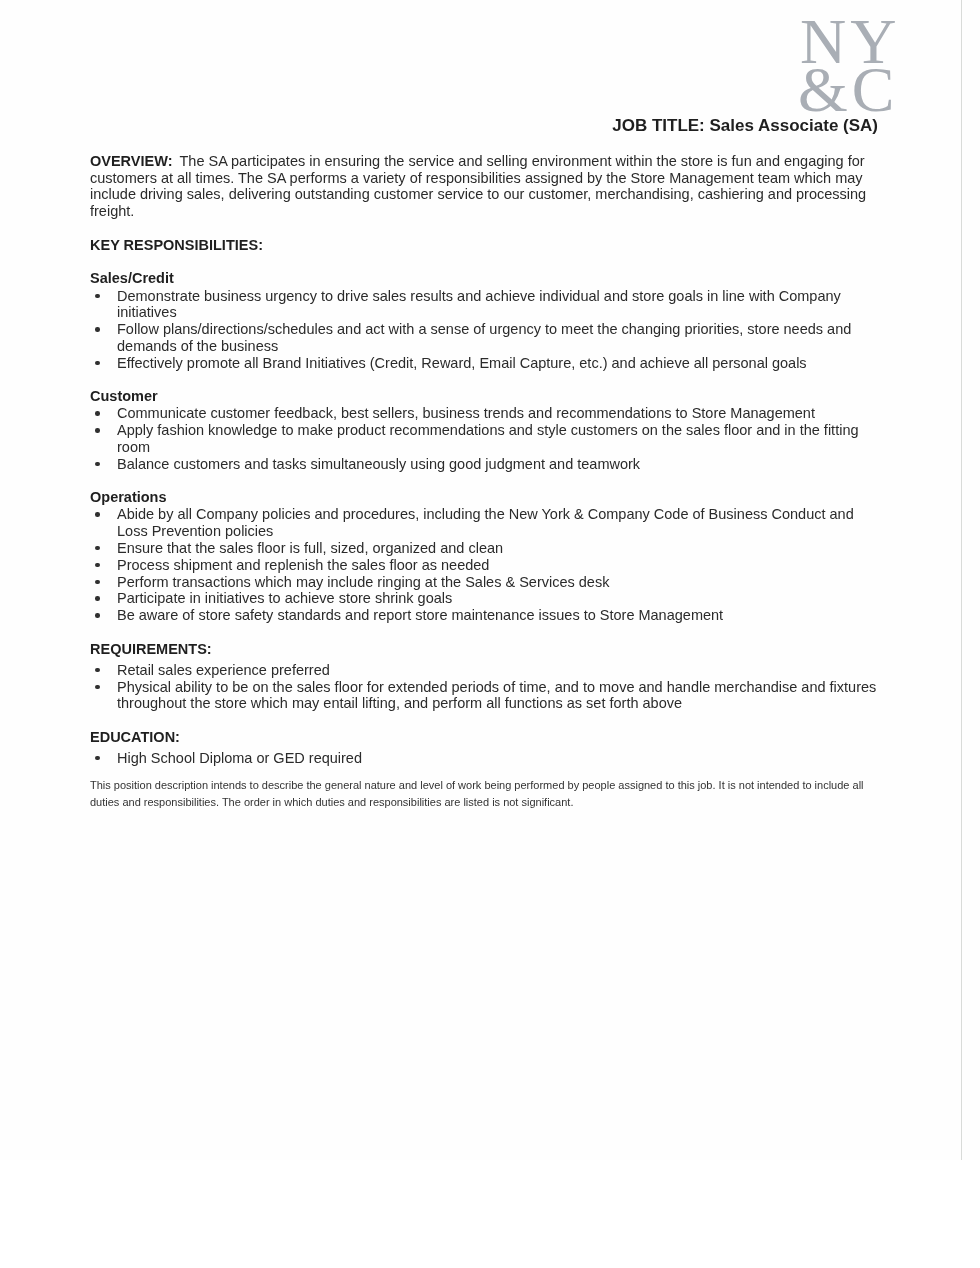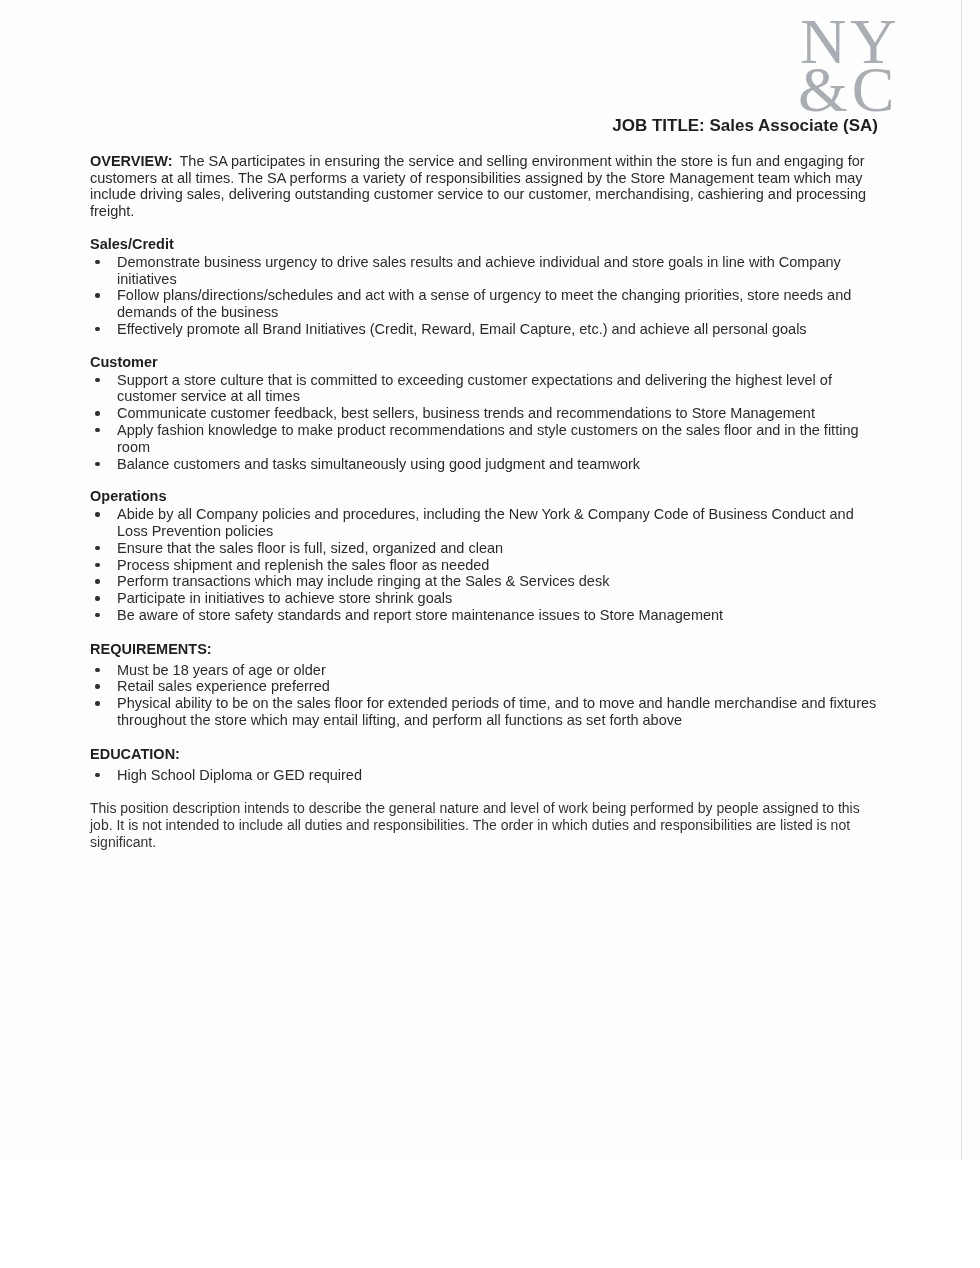--- a/index.html
+++ b/index.html
@@ -69,22 +69,22 @@
     position: absolute;
     left: 5px;
     top: 6px;
     width: 4.5px;
     height: 4.5px;
     border-radius: 50%;
     background: #303030;
   }
   .btext { flex: 1; }
   .disclaimer {
-    margin-top: 17px;
-    font-size: 14px;
+    margin-top: 10px;
+    font-size: 11px;
     line-height: 16.8px;
     color: #333333;
   }
   .footer {
     position: absolute;
     left: 720px;
     top: 1176px;
     font-size: 13.5px;
     color: #14532d;
     text-align: center;
@@ -108,42 +108,39 @@
     <div class="l1">NY</div>
     <div class="l2">&amp;C</div>
   </div>
 
   <div class="content">
 
     <h1 class="job-title">JOB TITLE: Sales Associate (SA)</h1>
 
     <p class="para"><span class="label">OVERVIEW:</span><span>The SA participates in ensuring the service and selling environment within the store is fun and engaging for customers at all times. The SA performs a variety of responsibilities assigned by the Store Management team which may include driving sales, delivering outstanding customer service to our customer, merchandising, cashiering and processing freight.</span></p>
 
+    <div class="sec-heading">KEY RESPONSIBILITIES:</div>
 
     <div class="group-title">Sales/Credit</div>
     <div class="bullet">
         <span class="dot"></span>
         <span class="btext">Demonstrate business urgency to drive sales results and achieve individual and store goals in line with Company initiatives</span>
       </div>
     <div class="bullet">
         <span class="dot"></span>
         <span class="btext">Follow plans/directions/schedules and act with a sense of urgency to meet the changing  priorities, store needs and demands of the business</span>
       </div>
     <div class="bullet">
         <span class="dot"></span>
         <span class="btext">Effectively promote all Brand Initiatives (Credit, Reward, Email Capture, etc.) and achieve all personal goals</span>
       </div>
 
     <div class="group-title">Customer</div>
     <div class="bullet">
         <span class="dot"></span>
-        <span class="btext">Support a store culture that is committed to exceeding customer expectations and delivering the highest level of customer service at all times</span>
-      </div>
-    <div class="bullet">
-        <span class="dot"></span>
         <span class="btext">Communicate customer feedback, best sellers, business trends and recommendations to Store Management</span>
       </div>
     <div class="bullet">
         <span class="dot"></span>
         <span class="btext">Apply fashion knowledge to make product recommendations and style customers on the sales floor and in the fitting room</span>
       </div>
     <div class="bullet">
         <span class="dot"></span>
         <span class="btext">Balance customers and tasks simultaneously using good judgment and teamwork</span>
       </div>
@@ -170,24 +167,20 @@
         <span class="btext">Participate in initiatives to achieve store shrink goals</span>
       </div>
     <div class="bullet">
         <span class="dot"></span>
         <span class="btext">Be aware of store safety standards and report store maintenance issues to Store Management</span>
       </div>
 
     <div class="sec-heading">REQUIREMENTS:</div>
     <div class="bullet">
         <span class="dot"></span>
-        <span class="btext">Must be 18 years of age or older</span>
-      </div>
-    <div class="bullet">
-        <span class="dot"></span>
         <span class="btext">Retail sales experience preferred</span>
       </div>
     <div class="bullet">
         <span class="dot"></span>
         <span class="btext">Physical ability to be on the sales floor for extended periods of time, and to move and handle merchandise and fixtures throughout the store which may entail lifting, and perform all functions as set forth above</span>
       </div>
 
     <div class="sec-heading">EDUCATION:</div>
     <div class="bullet">
         <span class="dot"></span>

